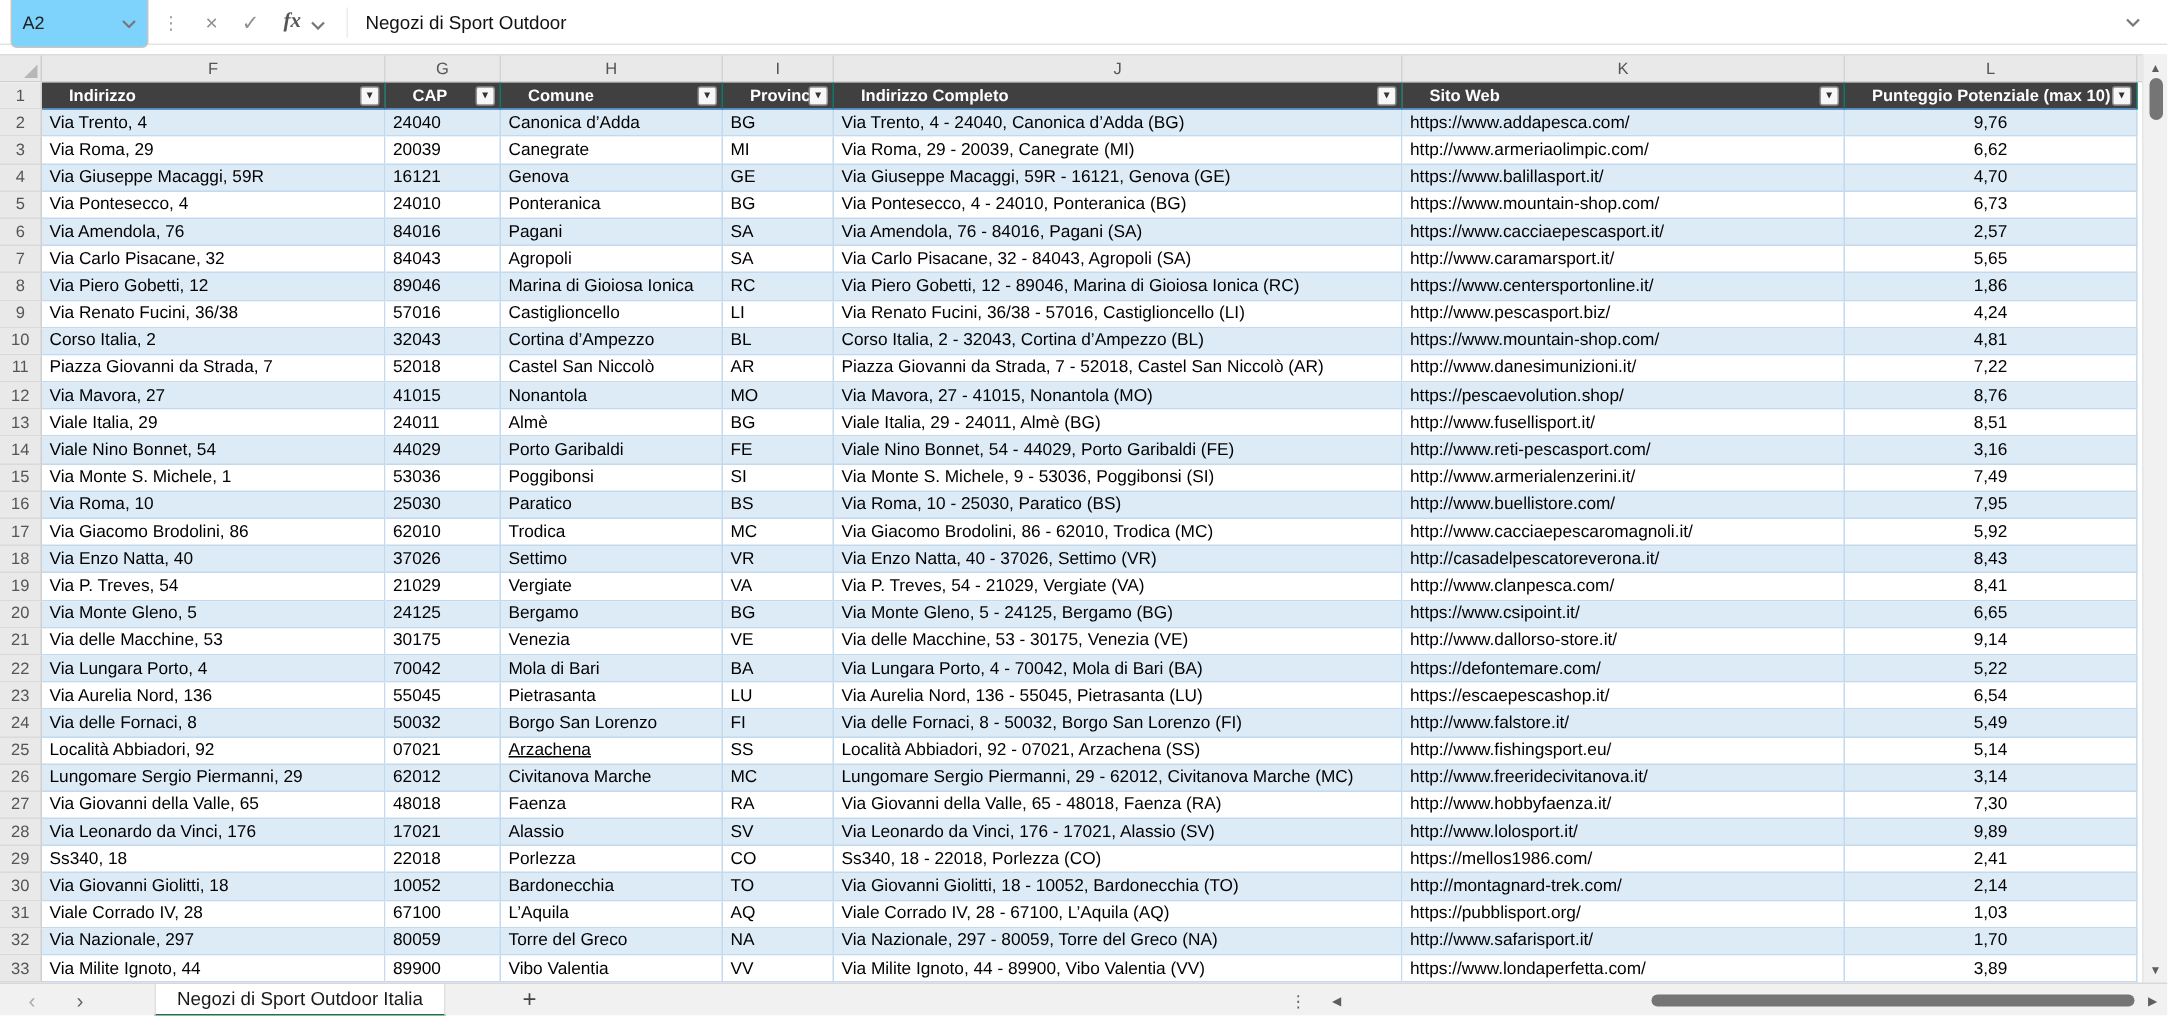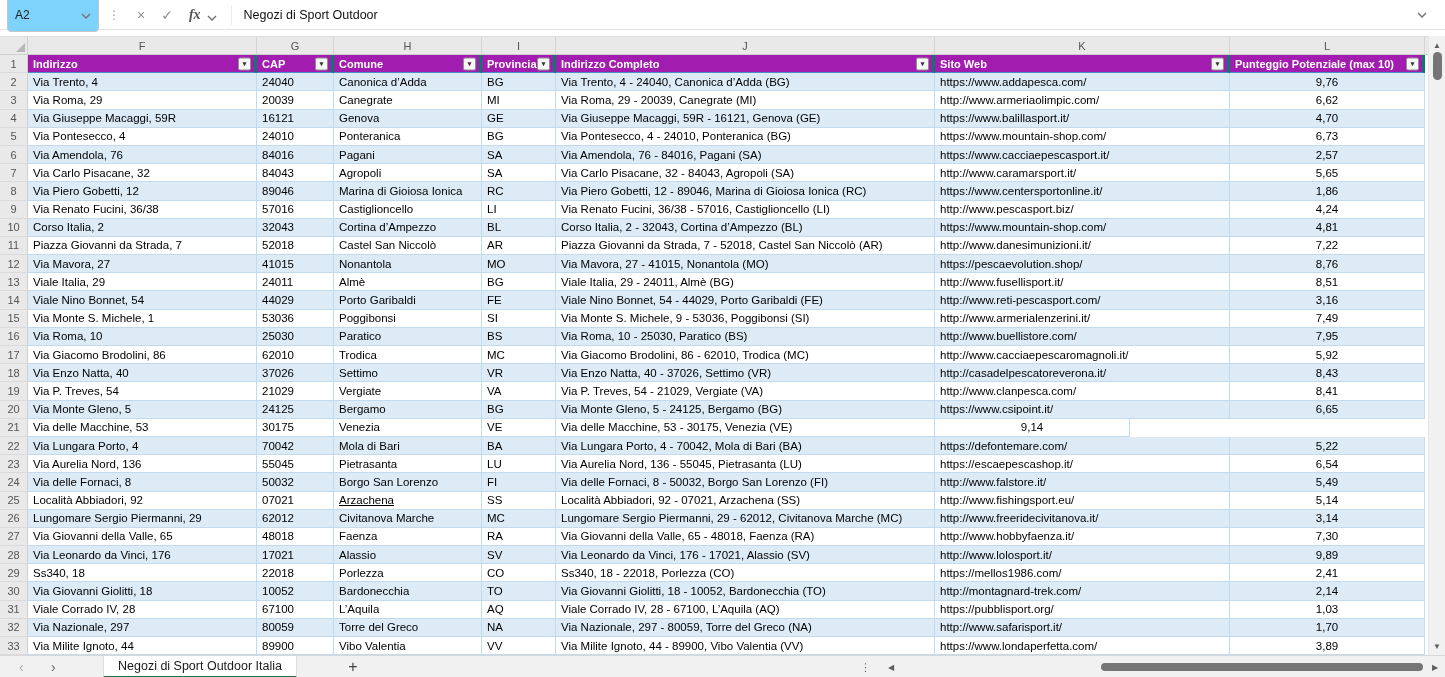--- a/index.html
+++ b/index.html
@@ -20,21 +20,21 @@
   
   .letters-row{position:absolute;top:36px;left:0;width:1428px;height:19px;display:flex;background:#e9e9e9;border-top:1px solid #dcdcdc;border-bottom:1px solid #cfcfcf;box-sizing:border-box;}
   .corner{width:28px;position:relative;border-right:1px solid #cfcfcf;box-sizing:border-box;}
   .corner:after{content:"";position:absolute;right:2px;bottom:2px;border-style:solid;border-width:0 0 9px 9px;border-color:transparent transparent #b7b7b7 transparent;}
   .letter{display:flex;align-items:center;justify-content:center;font-size:11px;color:#555;border-right:1px solid #d4d4d4;box-sizing:border-box;}
 
   
   .grid{position:absolute;top:55px;left:0;width:1428px;height:600px;display:flex;flex-direction:column;background:#fff;}
   .row{display:flex;flex:1;min-height:0;}
   .gutter{width:28px;background:#e9e9e9;color:#555;font-size:11px;display:flex;align-items:center;justify-content:center;border-right:1px solid #cfcfcf;border-bottom:1px solid #dadada;box-sizing:border-box;flex:0 0 28px;}
-  .hdr-cell{background:#a21caf;color:#fff;font-weight:bold;font-size:11px;display:flex;align-items:center;padding:0 18px 0 5px;position:relative;border-right:3px solid #0f766e;border-bottom:1px solid #4a8bc9;box-sizing:border-box;white-space:nowrap;overflow:hidden;}
+  .hdr-cell{background:#404040;color:#fff;font-weight:bold;font-size:11px;display:flex;align-items:center;padding:0 18px 0 18px;position:relative;border-right:1px solid #0f766e;border-bottom:1px solid #4a8bc9;box-sizing:border-box;white-space:nowrap;overflow:hidden;}
   .filter-btn{position:absolute;right:3px;top:50%;transform:translateY(-50%);width:13px;height:13px;background:#f7f7f7;border:1px solid #8f8f8f;border-radius:2px;display:flex;align-items:center;justify-content:center;font-size:7px;color:#333;box-sizing:border-box;}
   .cell{font-size:11.5px;color:#000;display:flex;align-items:center;padding:0 2px 0 5px;white-space:nowrap;overflow:hidden;border-right:1px solid #c3d9ee;border-bottom:1px solid #c3d9ee;box-sizing:border-box;background:#fff;}
   .row.banded .cell{background:#DDEBF7;}
   .cell.center{justify-content:center;padding-left:2px;}
 
   
   .v-scrollbar{position:absolute;top:36px;right:0;width:17px;bottom:22px;background:#f1f1f1;border-left:1px solid #e6e6e6;box-sizing:border-box;}
   .vs-arrow{position:absolute;left:0;width:100%;height:12px;display:flex;align-items:center;justify-content:center;font-size:8px;color:#5e5e5e;}
   .vs-up{top:3px;}
   .vs-down{bottom:3px;}
@@ -320,20 +320,21 @@
         <div class="cell" style="width: 295px; flex: 0 0 295px;">https://www.csipoint.it/</div>
         <div class="cell center" style="width: 195px; flex: 0 0 195px;">6,65</div>
       </div>
       <div class="row">
         <div class="gutter">21</div>
         <div class="cell" style="width: 229px; flex: 0 0 229px;">Via delle Macchine, 53</div>
         <div class="cell" style="width: 77px; flex: 0 0 77px;">30175</div>
         <div class="cell" style="width: 148px; flex: 0 0 148px;">Venezia</div>
         <div class="cell" style="width: 74px; flex: 0 0 74px;">VE</div>
         <div class="cell" style="width: 379px; flex: 0 0 379px;">Via delle Macchine, 53 - 30175, Venezia (VE)</div>
+        <div class="cell" style="width: 295px; flex: 0 0 295px;">http://www.dallorso-store.it/</div>
         <div class="cell center" style="width: 195px; flex: 0 0 195px;">9,14</div>
       </div>
       <div class="row banded">
         <div class="gutter">22</div>
         <div class="cell" style="width: 229px; flex: 0 0 229px;">Via Lungara Porto, 4</div>
         <div class="cell" style="width: 77px; flex: 0 0 77px;">70042</div>
         <div class="cell" style="width: 148px; flex: 0 0 148px;">Mola di Bari</div>
         <div class="cell" style="width: 74px; flex: 0 0 74px;">BA</div>
         <div class="cell" style="width: 379px; flex: 0 0 379px;">Via Lungara Porto, 4 - 70042, Mola di Bari (BA)</div>
         <div class="cell" style="width: 295px; flex: 0 0 295px;">https://defontemare.com/</div>

